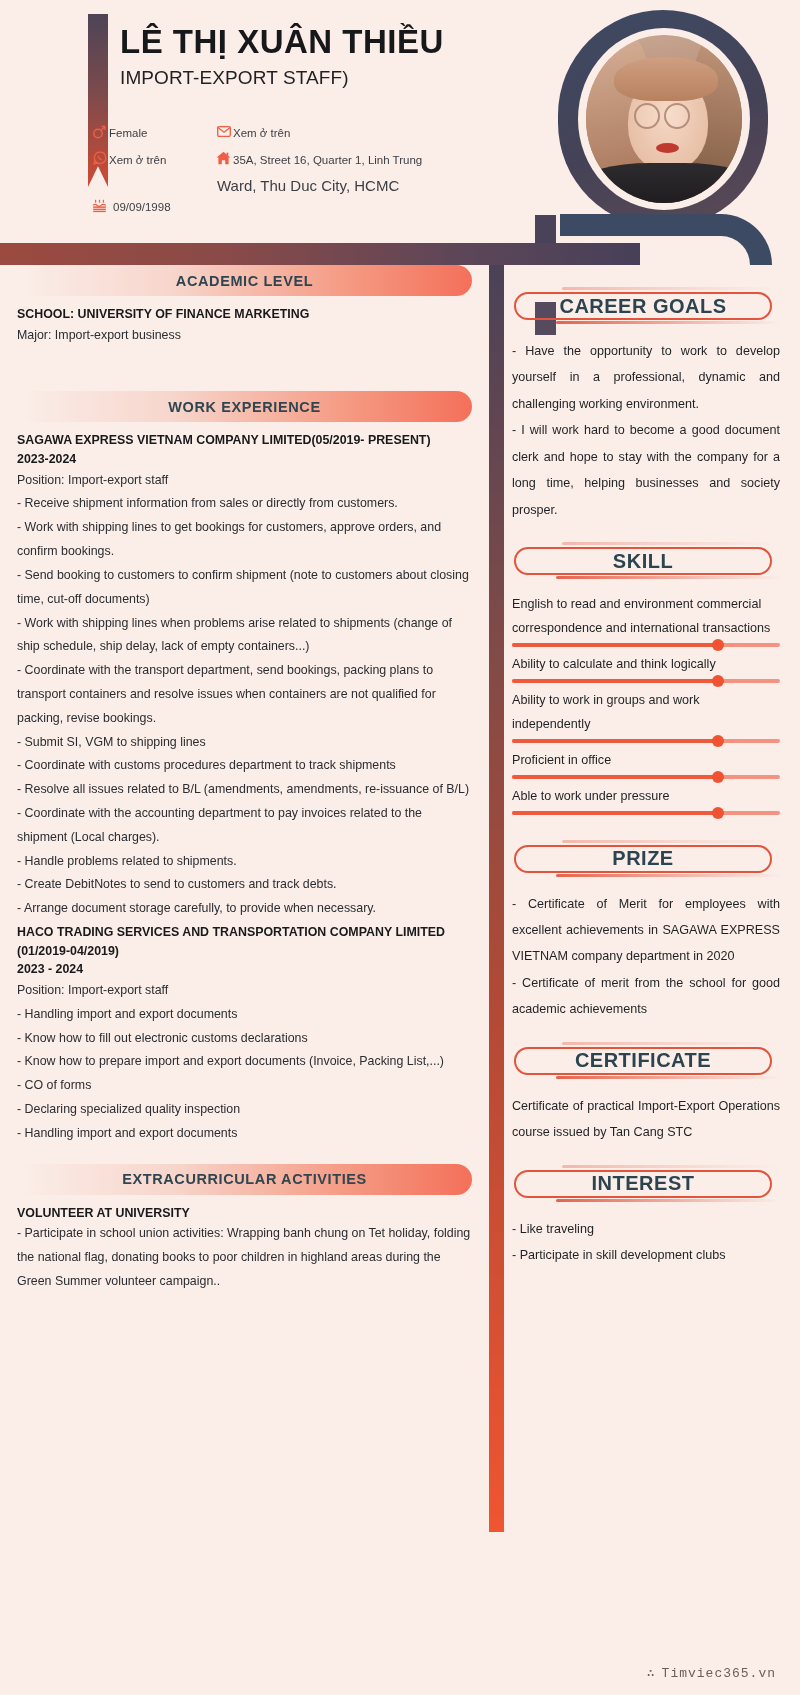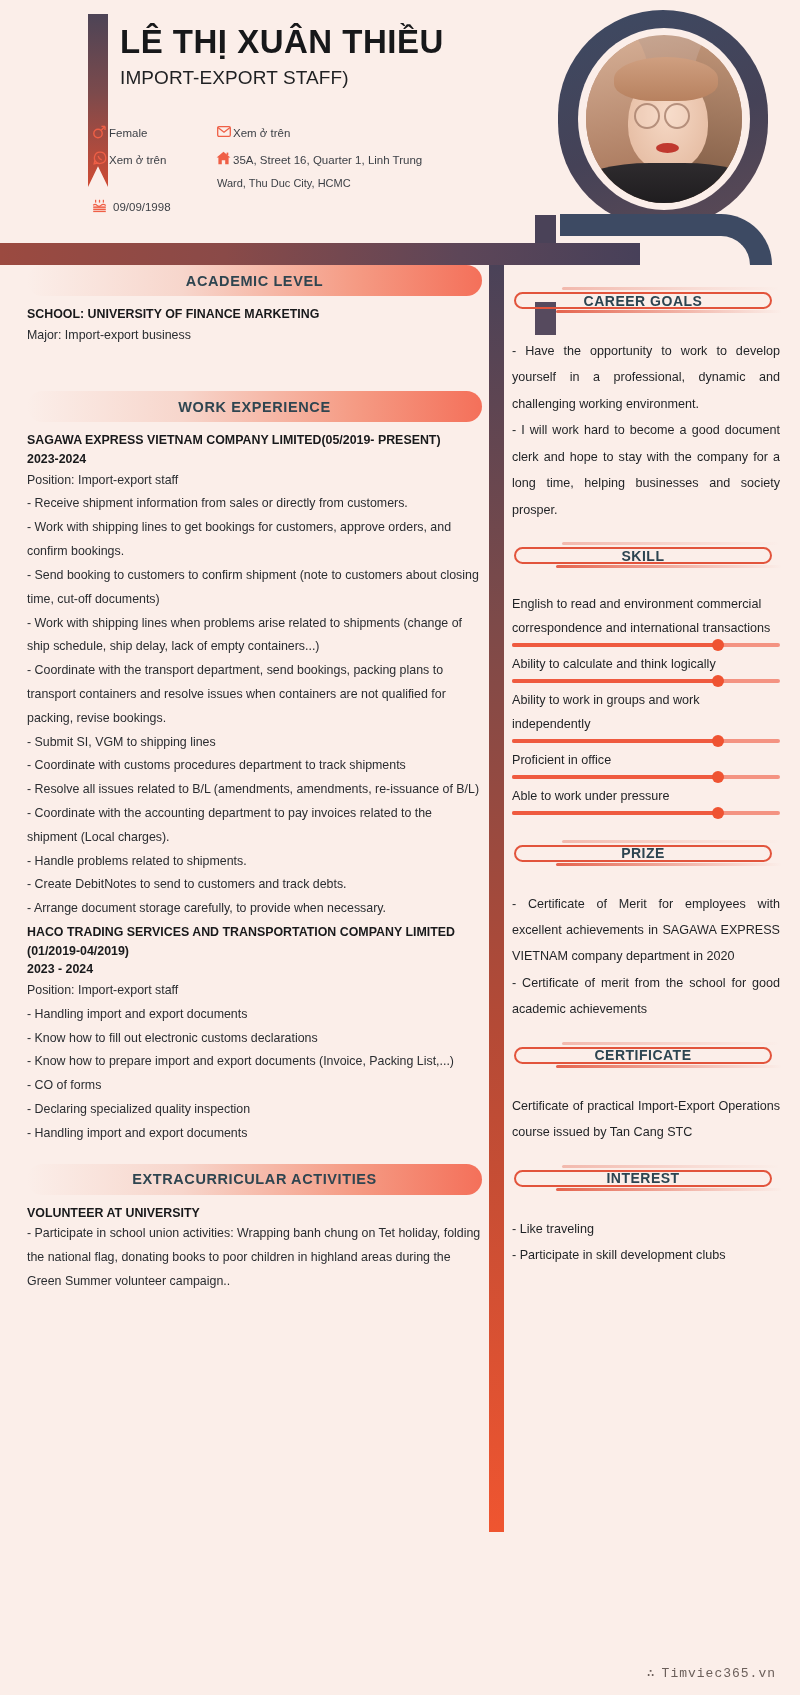--- a/index.html
+++ b/index.html
@@ -43,21 +43,21 @@
   .c-row { display: flex; align-items: flex-start; margin-bottom: 9px; gap: 16px; }
   .c-item { display: flex; align-items: flex-start; }
   .c-item.first { width: 108px; flex: 0 0 108px; }
   .ico {
     width: 19px; flex: 0 0 19px; height: 15px;
     display: flex; align-items: center; justify-content: center;
     color: #ef5f46;
   }
   .ico svg { display: block; }
   .c-text { line-height: 1.45; padding-top: 1px; }
-  .addr-cont { margin-left: 127px; margin-top: 7px; font-size: 11px; color: #3b3f45; }
+  .addr-cont { margin-left: 127px; margin-top: 7px; font-size: 15px; color: #3b3f45; }
   .dob-row { position: absolute; left: 60px; top: 198px; display: flex; align-items: center;
              font-size: 11.5px; color: #3b3f45; }
 
   
   .photo-wrap { position: absolute; right: 22px; top: 8px; width: 226px; height: 228px; }
   .arch-outer {
     position: absolute; left: 6px; top: 2px;
     width: 210px; height: 218px;
     border-radius: 105px 105px 105px 105px;
     background: linear-gradient(160deg, #3d4a63 0%, #454257 55%, #5d4a55 100%);
@@ -111,21 +111,21 @@
     background: #4a4258;
   }
   .band-notch2 {
     position: absolute; left: 535px; top: 302px; width: 21px; height: 33px;
     background: #564a5e;
   }
 
   
   .cols { position: absolute; left: 0; top: 265px; width: 800px; }
 
-  .col-left { position: absolute; left: 27px; top: 0; width: 455px; }
+  .col-left { position: absolute; left: 17px; top: 0; width: 455px; }
   .col-right { position: absolute; left: 512px; top: 25px; width: 268px; }
 
   .divider {
     position: absolute; left: 489px; top: 265px;
     width: 15px; height: 1267px;
     background: linear-gradient(180deg, #4a4258 0%, #7d4a49 28%, #b44a36 60%, #ef5530 100%);
   }
 
   
   .lhead {
@@ -137,25 +137,25 @@
   .lbody { margin-top: 9px; }
   .sub { font-size: 12.4px; font-weight: bold; color: #18191b; line-height: 1.5; }
   .p { font-size: 12.4px; color: #2a2d31; line-height: 1.92; }
   .gap-lg { height: 44px; }
   .gap-sm { height: 18px; }
 
   
   .rhead-wrap { position: relative; height: 40px; margin-bottom: 8px; }
   .rhead {
     position: absolute; left: 2px; top: 2px;
-    width: 258px; height: 17px;
+    width: 258px; height: 28px;
     border: 2.2px solid #e2543c;
     border-radius: 17px;
     display: flex; align-items: center; justify-content: center;
-    font-size: 14px; font-weight: bold; color: #2c4450; letter-spacing: .5px;
+    font-size: 20px; font-weight: bold; color: #2c4450; letter-spacing: .5px;
     background: transparent;
   }
   .rhead::after {
     content: ""; position: absolute; left: 40px; right: -12px; bottom: -6px;
     height: 3px;
     background: linear-gradient(90deg, rgba(226,84,60,.9) 0%, rgba(226,84,60,.25) 70%, rgba(226,84,60,0) 100%);
     border-radius: 2px;
   }
   .rhead::before {
     content: ""; position: absolute; left: 46px; right: -10px; top: -7px;

